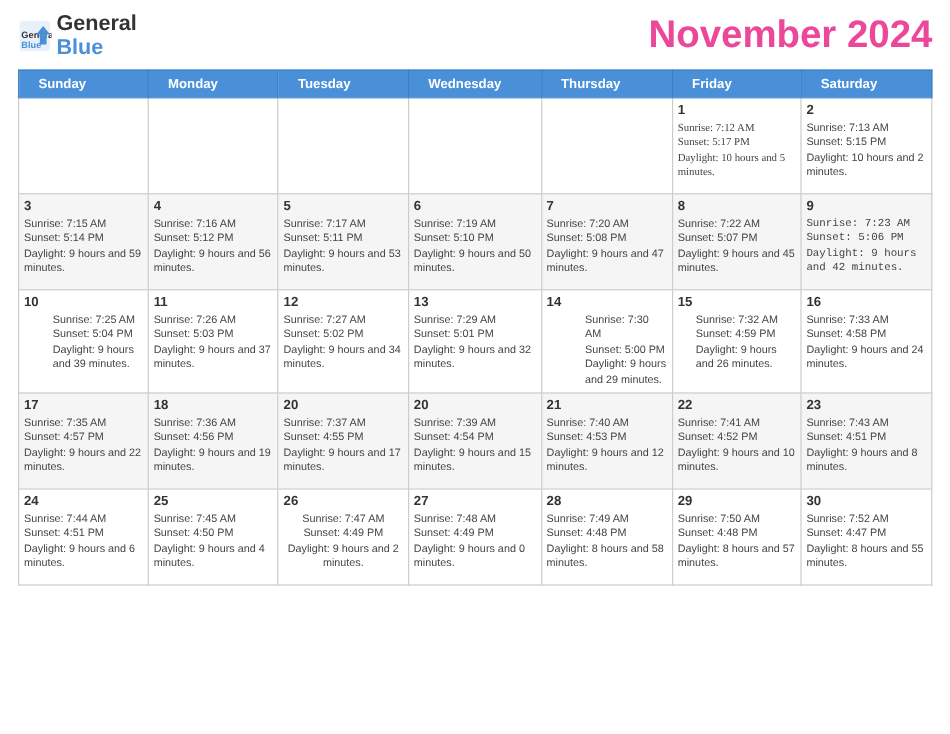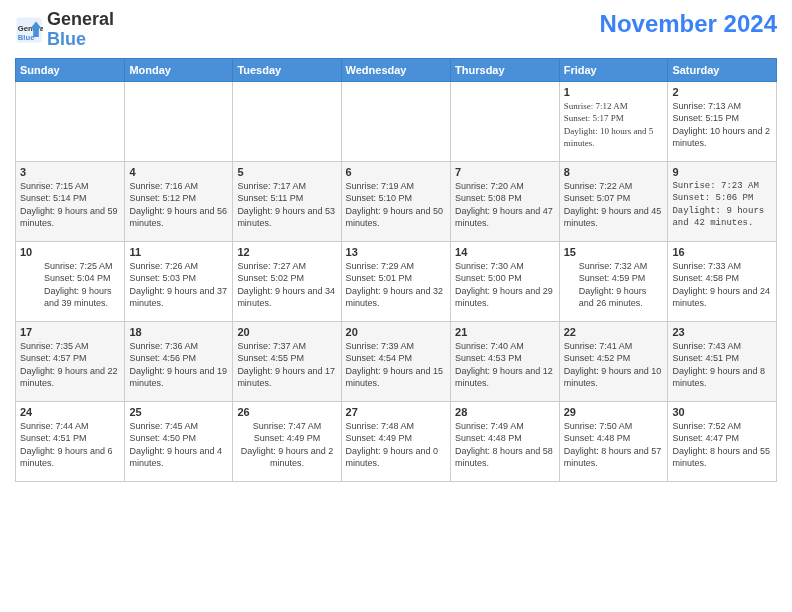--- a/index.html
+++ b/index.html
@@ -36,37 +36,37 @@
       color: #4a90d9;
     }
     .logo-icon {
       width: 28px;
       height: 28px;
     }
     .title-block {
       text-align: right;
     }
     .month-title {
-      font-size: 24px;
+      font-size: 32px;
       font-weight: bold;
-      color: #3b82f6;
+      color: #ec4899;
     }
     .location {
       font-size: 14px;
       color: #555;
     }
     .calendar {
       width: 100%;
       border-collapse: collapse;
       font-size: 10px;
     }
     .calendar thead th {
       background: #4a90d9;
       color: #fff;
-      padding: 5px 4px;
+      padding: 5px 16px;
       text-align: left;
       font-size: 11px;
       font-weight: bold;
       border: 1px solid #3a80c9;
       margin-left: 32px;
     }
     .calendar tbody td {
       border: 1px solid #ccc;
       padding: 4px;
       vertical-align: top;
@@ -211,21 +211,21 @@
 Daylight: 9 hours and 34 minutes.</div>
           </td>
           <td>
             <div class="day-number">13</div>
             <div class="day-info" style="white-space: pre-line;">Sunrise: 7:29 AM
 Sunset: 5:01 PM
 Daylight: 9 hours and 32 minutes.</div>
           </td>
           <td>
             <div class="day-number">14</div>
-            <div class="day-info" style="white-space: pre-line;">Sunrise: 7:30 AM
+            <div class="day-info" style="white-space: pre-line; margin-left: 32px;">Sunrise: 7:30 AM
 Sunset: 5:00 PM
 Daylight: 9 hours and 29 minutes.</div>
           </td>
           <td>
             <div class="day-number">15</div>
             <div class="day-info" style="white-space: pre-line; margin-left: 15px;">Sunrise: 7:32 AM
 Sunset: 4:59 PM
 Daylight: 9 hours and 26 minutes.</div>
           </td>
           <td>

